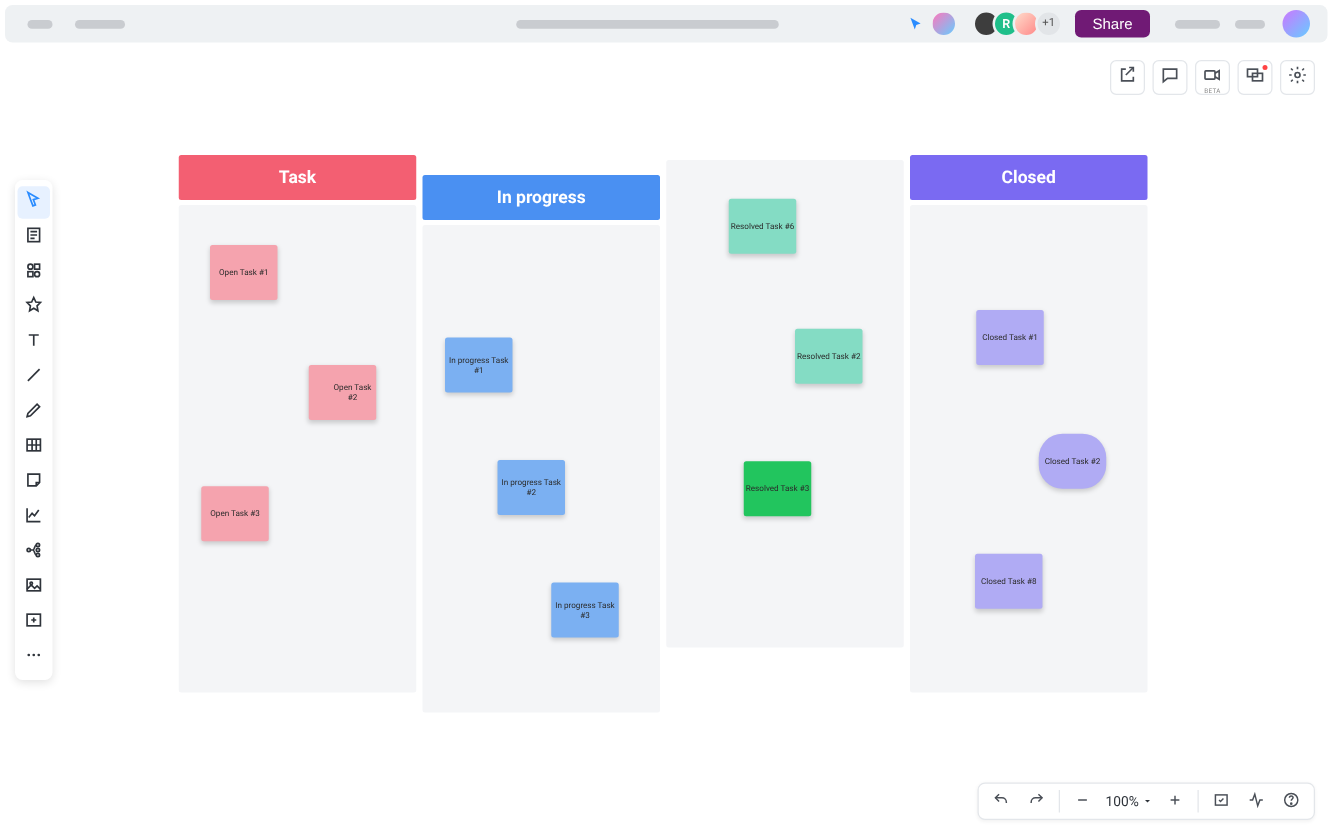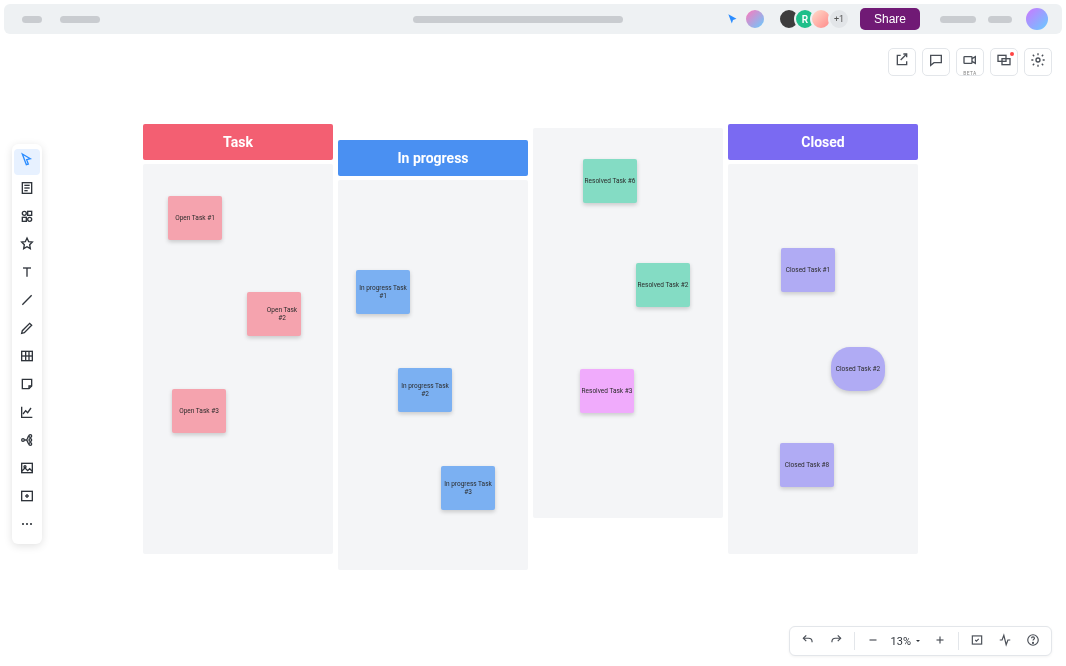--- a/index.html
+++ b/index.html
@@ -284,36 +284,36 @@
         </svg></span>
   </div>
 </div>
 
 <div class="canvas" id="canvas">
     <div class="column" style="left: 0px;">
       <div class="col-header" style="background: rgb(243, 95, 114);">Task</div>
       <div class="col-body">
         <div class="card" style="background: rgb(245, 163, 174); left: 25px; top: 32px;">Open Task #1</div>
         <div class="card" style="background: rgb(245, 163, 174); left: 104px; top: 128px; padding-left: 16px;">Open Task #2</div>
-        <div class="card" style="background: rgb(245, 163, 174); left: 29px; top: 225px;">Open Task #3</div>
+        <div class="card" style="background: rgb(245, 163, 174); left: 18px; top: 225px;">Open Task #3</div>
       </div>
     </div>
     <div class="column" style="left: 195px;">
       <div class="col-header" style="background: rgb(74, 144, 242); margin-top: 16px;">In progress</div>
       <div class="col-body">
         <div class="card" style="background: rgb(123, 176, 242); left: 18px; top: 90px;">In progress Task #1</div>
         <div class="card" style="background: rgb(123, 176, 242); left: 60px; top: 188px;">In progress Task #2</div>
         <div class="card" style="background: rgb(123, 176, 242); left: 103px; top: 286px;">In progress Task #3</div>
       </div>
     </div>
     <div class="column" style="left: 390px;">
       <div class="col-body">
         <div class="card" style="background: rgb(132, 220, 196); left: 50px; top: 31px;">Resolved Task #6</div>
         <div class="card" style="background: rgb(132, 220, 196); left: 103px; top: 135px;">Resolved Task #2</div>
-        <div class="card" style="background: #f0abfc; left: 47px; top: 241px;">Resolved Task #3</div>
+        <div class="card" style="background: #22c55e; left: 62px; top: 241px;">Resolved Task #3</div>
       </div>
     </div>
     <div class="column" style="left: 585px;">
       <div class="col-header" style="background: rgb(122, 106, 242);">Closed</div>
       <div class="col-body">
         <div class="card" style="background: rgb(176, 171, 244); left: 53px; top: 84px;">Closed Task #1</div>
         <div class="card" style="background: rgb(176, 171, 244); left: 103px; top: 183px; border-radius: 19px;">Closed Task #2</div>
         <div class="card" style="background: rgb(176, 171, 244); left: 52px; top: 279px;">Closed Task #8</div>
       </div>
     </div>
@@ -332,21 +332,21 @@
           <path d="M20 9h-9a6 6 0 00-6 6v1"></path>
         </svg></span>
   </div>
   <div class="bb-sep"></div>
   <div class="bb-btn">
     <span><svg viewBox="0 0 24 24" fill="none" stroke="currentColor" stroke-width="2">
           <line x1="6" y1="12" x2="18" y2="12"></line>
         </svg></span>
   </div>
   <div class="zoom-text">
-    <span>13%</span>
+    <span>100%</span>
     <span><svg viewBox="0 0 24 24" fill="currentColor">
           <path d="M6 9l6 6 6-6z"></path>
         </svg></span>
   </div>
   <div class="bb-btn">
     <span><svg viewBox="0 0 24 24" fill="none" stroke="currentColor" stroke-width="2">
           <line x1="6" y1="12" x2="18" y2="12"></line>
           <line x1="12" y1="6" x2="12" y2="18"></line>
         </svg></span>
   </div>

